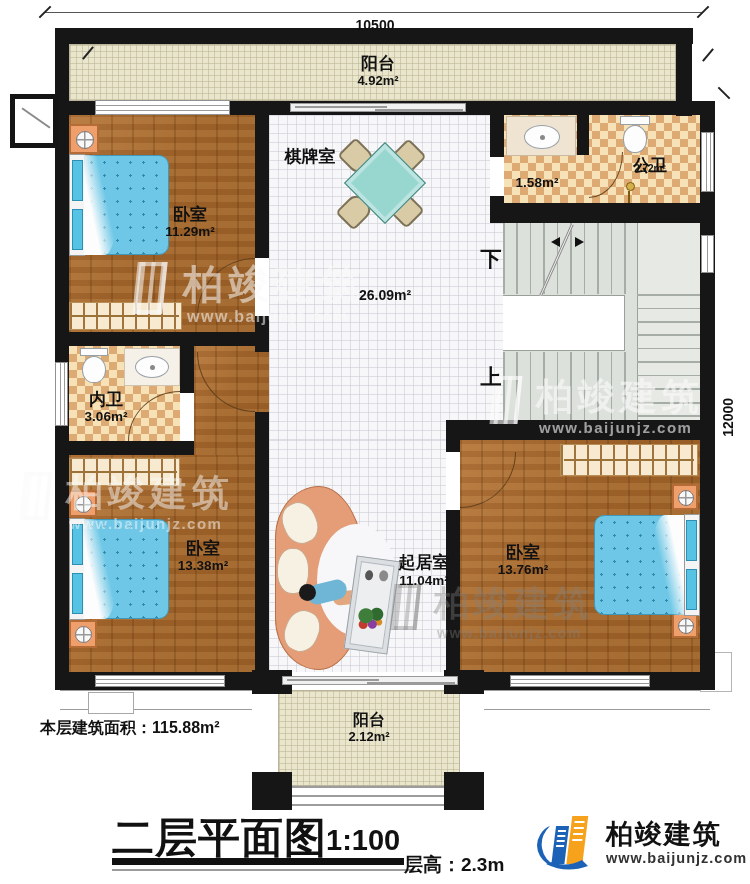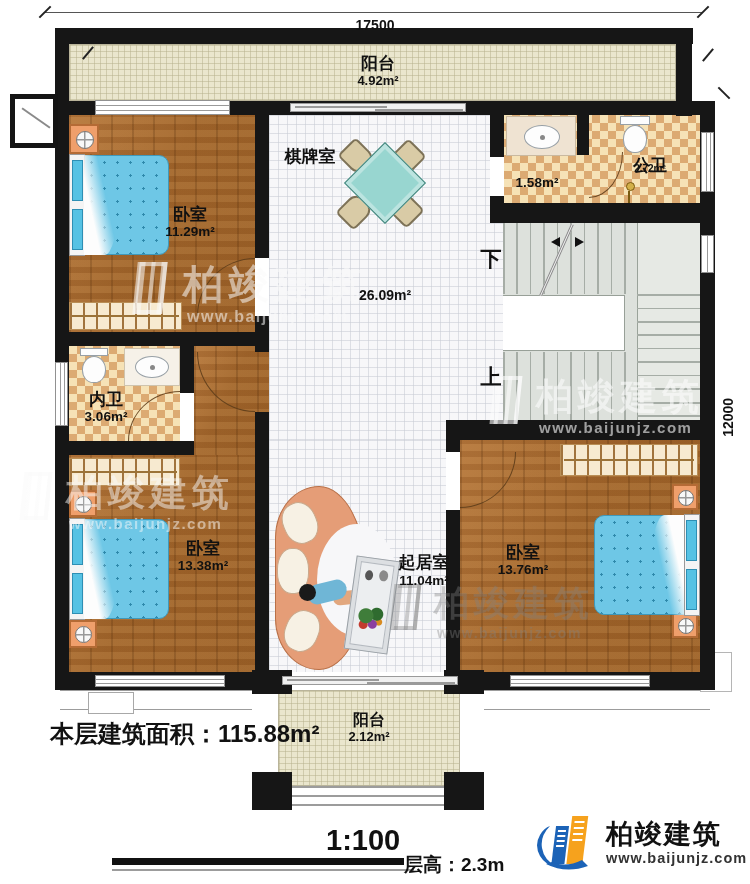--- a/index.html
+++ b/index.html
@@ -300,26 +300,27 @@
   <div class="lbl" style="left:485px;top:563px;width:76px;font-size:13.5px">13.76m²</div>
   <div class="lbl" style="left:334px;top:712px;width:70px;font-size:16px">阳台</div>
   <div class="lbl" style="left:336px;top:730px;width:66px;font-size:13px">2.12m²</div>
 
   <div class="dimline" style="left:45px;top:12px;width:658px;height:1px"></div>
   <div class="tick" style="left:37px;top:11px;transform:rotate(-45deg)"></div>
   <div class="tick" style="left:695px;top:11px;transform:rotate(-45deg)"></div>
   <div class="tick" style="left:80px;top:52px;transform:rotate(-50deg)"></div>
   <div class="tick" style="left:700px;top:54px;transform:rotate(-50deg)"></div>
   <div class="tick" style="left:716px;top:92px;transform:rotate(45deg)"></div>
-  <div class="lbl" style="left:340px;top:18px;width:70px;font-size:14px">17500</div>
+  <div class="lbl" style="left:340px;top:18px;width:70px;font-size:14px">10500</div>
   <div class="lbl" style="left:690px;top:410px;width:76px;font-size:14px;transform:rotate(-90deg)">12000</div>
 
-  <div class="footer-text" style="left:50px;top:718px;font-size:24px">
+  <div class="footer-text" style="left:40px;top:718px;font-size:16px">
     <span>本层建筑面积：</span><span>115.88m²</span>
   </div>
+  <div class="footer-text" style="left:112px;top:810px;font-size:42px;letter-spacing:1px">二层平面图</div>
   <div class="footer-text" style="left:326px;top:824px;font-size:29px">1:100</div>
   <div style="left:112px;top:858px;width:292px;height:7px;background:#111;z-index:40"></div>
   <div style="left:112px;top:869px;width:302px;height:2px;background:#9c9c9c;z-index:40"></div>
   <div class="footer-text" style="left:404px;top:852px;font-size:19px">
     <span>层高：</span><span>2.3m</span>
   </div>
 
   <div style="left:536px;top:808px;width:206px;height:70px;z-index:40">
     <svg width="62" height="64" viewBox="0 0 62 64" style="left:0;top:2px">
       <path d="M14 16 Q4 26 6 38 Q8 50 20 56 Q10 56 4 46 Q-2 35 4 25 Q8 18 14 16 Z" fill="#1c63b7"></path>

